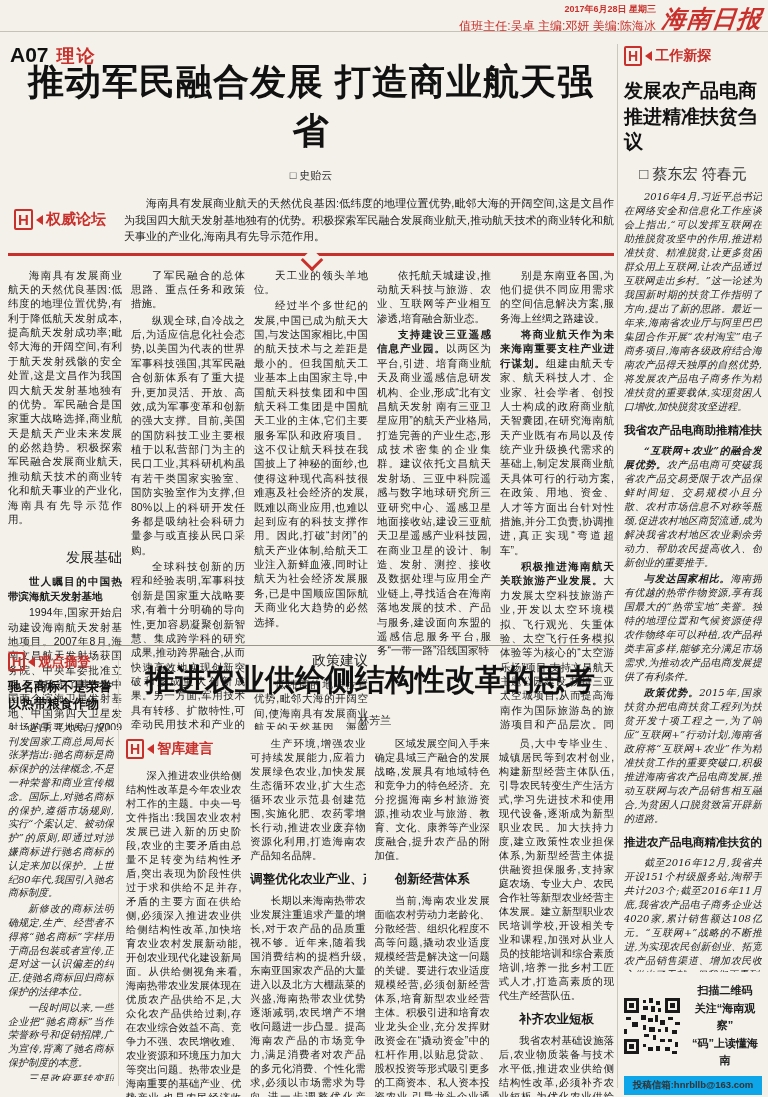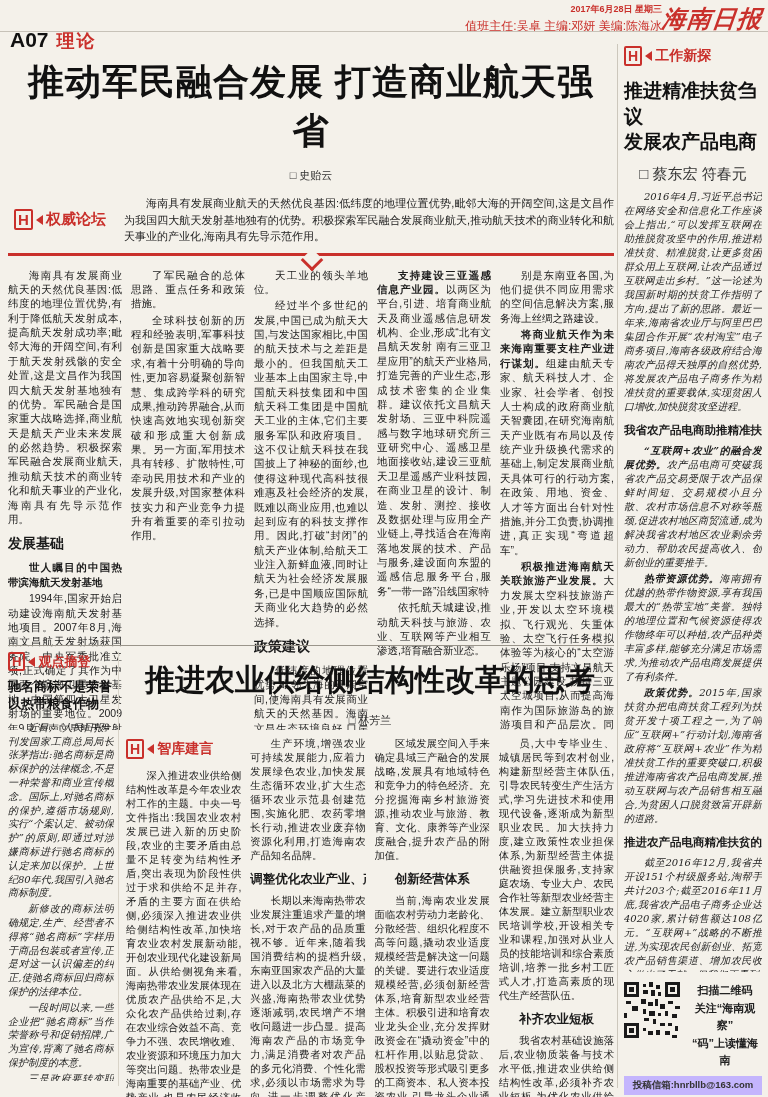--- a/index.html
+++ b/index.html
@@ -2,24 +2,24 @@
 <html><head>
 <meta charset="utf-8">
 <style>
   html,body{margin:0;padding:0;}
   body{
     width:768px;height:1097px;position:relative;overflow:hidden;
     background:#f4f1ea;color:#1c1c1c;
     font-family:"Liberation Sans",sans-serif;
   }
   
-  .mh-left{position:absolute;left:10px;top:5px;display:flex;align-items:baseline;gap:8px;}
+  .mh-left{position:absolute;left:10px;top:20px;display:flex;align-items:baseline;gap:8px;}
   .mh-pageno{font-size:21px;font-weight:bold;color:#111;}
   .mh-section{font-size:18px;font-weight:900;color:#c9302b;letter-spacing:2px;margin-top:24px;}
-  .mh-right{position:absolute;right:6px;top:3px;display:flex;align-items:center;}
+  .mh-right{position:absolute;right:6px;top:3px;display:flex;align-items:center;gap:6px;}
   .mh-txt{text-align:right;color:#c9302b;}
   .mh-date{font-size:9px;font-weight:bold;}
   .mh-staff{font-size:12px;margin-top:2px;text-decoration:underline;}
   .mh-logo{font-family:"DejaVu Serif",serif;font-style:italic;font-weight:900;
     font-size:24px;color:#c9302b;letter-spacing:1px;transform:skewX(-6deg);}
   .mh-rule{position:absolute;left:0;top:31px;width:768px;height:1px;background:#c7c2b8;}
   
   p{margin:0 0 2px;text-indent:2em;text-align:justify;}
   .hi-label{display:flex;align-items:center;gap:3px;color:#c9302b;font-weight:900;}
   .hi-h{display:inline-block;font-weight:900;border:2px solid #c9302b;line-height:1;
@@ -35,21 +35,21 @@
   .lead-h1{font-size:36px;font-weight:900;text-align:center;color:#111;letter-spacing:1px;}
   .lead-by{text-align:center;font-size:11px;color:#333;margin-top:12px;}
   .forum-row{display:flex;gap:12px;margin-top:12px;align-items:center;}
   .forum-label{flex:0 0 104px;justify-content:center;font-size:15px;}
   .lead-intro{flex:1;font-size:11px;line-height:1.5;text-align:justify;text-indent:2em;color:#222;}
   .red-rule{margin-top:8px;border-top:3px solid #c9302b;position:relative;height:12px;}
   .red-notch{position:absolute;left:50%;top:-4px;width:13px;height:13px;margin-left:-7px;
     border-right:3px solid #c9302b;border-bottom:3px solid #c9302b;transform:rotate(45deg);
     background:#f4f1ea;}
   .lead-cols{height:462px;font-size:10.5px;line-height:1.37;}
-  .lead-cols h3{font-size:14px;font-weight:700;text-align:left;margin:8px 0 7px;}
+  .lead-cols h3{font-size:14px;font-weight:400;text-align:right;margin:22px 0 7px;}
   .lead-cols .lead-b{font-weight:bold;}
   .mid-divider{position:absolute;left:8px;top:645px;width:606px;height:1px;background:#9a958b;}
   
   .op{position:absolute;left:8px;top:652px;width:106px;}
   .op .hi-label{font-size:13px;}
   .op-title{font-size:13px;font-weight:900;line-height:1.3;margin-top:8px;color:#111;}
   .op-body{margin-top:8px;font-size:10px;line-height:1.38;height:360px;overflow:hidden;}
   .v-op{position:absolute;left:118px;top:652px;width:1px;height:434px;background:#d8d3c8;}
   
   .tt{position:absolute;left:126px;top:648px;width:488px;}
@@ -62,24 +62,24 @@
   .v-rc{position:absolute;left:617px;top:44px;height:1044px;width:1px;background:#ccc7bc;}
   .rc{position:absolute;left:624px;top:46px;width:138px;}
   .rc .hi-label{font-size:14px;}
   .rc-title{font-size:19px;font-weight:900;line-height:1.35;margin-top:12px;color:#111;}
   .rc-by{text-align:center;font-size:15px;color:#333;margin:10px 0 6px;}
   .rc-body{font-size:10px;line-height:1.4;height:782px;overflow:hidden;}
   .rc-body h3{font-family:"Liberation Sans",sans-serif;font-style:normal;
     font-size:11.5px;font-weight:900;text-align:center;margin:8px 0 6px;white-space:nowrap;}
   
   .qr-box{margin-top:10px;}
-  .qr-row{display:flex;align-items:flex-start;gap:8px;}
+  .qr-row{display:flex;align-items:center;gap:8px;}
   .qr-code{flex:0 0 56px;}
   .qr-txt{font-size:11px;font-weight:900;line-height:1.6;color:#222;text-align:center;flex:1;}
-  .email-bar{margin-top:6px;background:#c4b5fd;text-align:center;font-size:9.5px;
+  .email-bar{margin-top:6px;background:#0ea5e9;text-align:center;font-size:9.5px;
     font-weight:bold;color:#333;padding:3px 0;}
   .marks{text-align:center;margin-top:5px;}
   .mid-marks{position:absolute;left:318px;top:1087px;}
 </style>
 </head>
 <body>
 
 <div class="mh-left">
   <span class="mh-pageno">A07</span>
   <span class="mh-section">理论</span>
@@ -109,31 +109,32 @@
   </div>
   <div class="cols lead-cols">
       <div class="col">
         <p>海南具有发展商业航天的天然优良基因:低纬度的地理位置优势,有利于降低航天发射成本,提高航天发射成功率;毗邻大海的开阔空间,有利于航天发射残骸的安全处置,这是文昌作为我国四大航天发射基地独有的优势。军民融合是国家重大战略选择,商业航天是航天产业未来发展的必然趋势。积极探索军民融合发展商业航天,推动航天技术的商业转化和航天事业的产业化,海南具有先导示范作用。</p>
         <h3>发展基础</h3>
         <p class="lead-b">世人瞩目的中国热带滨海航天发射基地</p>
         <p>1994年,国家开始启动建设海南航天发射基地项目。2007年8月,海南文昌航天发射场获国务院、中央军委批准立项,正式确定了其作为中国两个滨海卫星发射基地、中国第四大卫星发射场的重要地位。2009年9月,海南文昌航天发射场动工。2016年6月25日,长征七号运载火箭在海南文昌航天发射场成功发</p>
       </div>
       <div class="col">
         <p>了军民融合的总体思路、重点任务和政策措施。</p>
+        <p>纵观全球,自冷战之后,为适应信息化社会态势,以美国为代表的世界军事科技强国,其军民融合创新体系有了重大提升,更加灵活、开放、高效,成为军事变革和创新的强大支撑。目前,美国的国防科技工业主要根植于以私营部门为主的民口工业,其科研机构虽有若干类国家实验室、国防实验室作为支撑,但80%以上的科研开发任务都是吸纳社会科研力量参与或直接从民口采购。</p>
         <p>全球科技创新的历程和经验表明,军事科技创新是国家重大战略要求,有着十分明确的导向性,更加容易凝聚创新智慧、集成跨学科的研究成果,推动跨界融合,从而快速高效地实现创新突破和形成重大创新成果。另一方面,军用技术具有转移、扩散特性,可牵动民用技术和产业的发展升级,对国家整体科技实力和产业竞争力提升有着重要的牵引拉动作用。</p>
       </div>
       <div class="col">
         <p>天工业的领头羊地位。</p>
         <p>经过半个多世纪的发展,中国已成为航天大国,与发达国家相比,中国的航天技术与之差距是最小的。但我国航天工业基本上由国家主导,中国航天科技集团和中国航天科工集团是中国航天工业的主体,它们主要服务军队和政府项目。这不仅让航天科技在我国披上了神秘的面纱,也使得这种现代高科技很难惠及社会经济的发展,既难以商业应用,也难以起到应有的科技支撑作用。因此,打破“封闭”的航天产业体制,给航天工业注入新鲜血液,同时让航天为社会经济发展服务,已是中国顺应国际航天商业化大趋势的必然选择。</p>
         <h3>政策建议</h3>
         <p>低纬度的地理位置优势,毗邻大海的开阔空间,使海南具有发展商业航天的天然基因。海南文昌生态环境良好,口岸密度高,经济开放度高,可在海南东部滨海区域推进航天技术的商业转化和航天产业化,这是依托文昌航天发射基地</p>
       </div>
       <div class="col">
+        <p>依托航天城建设,推动航天科技与旅游、农业、互联网等产业相互渗透,培育融合新业态。</p>
         <p><b>支持建设三亚遥感信息产业园。</b>以两区为平台,引进、培育商业航天及商业遥感信息研发机构、企业,形成“北有文昌航天发射 南有三亚卫星应用”的航天产业格局,打造完善的产业生态,形成技术密集的企业集群。建议依托文昌航天发射场、三亚中科院遥感与数字地球研究所三亚研究中心、遥感卫星地面接收站,建设三亚航天卫星遥感产业科技园,在商业卫星的设计、制造、发射、测控、接收及数据处理与应用全产业链上,寻找适合在海南落地发展的技术、产品与服务,建设面向东盟的遥感信息服务平台,服务“一带一路”沿线国家特</p>
-        <p>依托航天城建设,推动航天科技与旅游、农业、互联网等产业相互渗透,培育融合新业态。</p>
       </div>
       <div class="col">
         <p>别是东南亚各国,为他们提供不同应用需求的空间信息解决方案,服务海上丝绸之路建设。</p>
         <p><b>将商业航天作为未来海南重要支柱产业进行谋划。</b>组建由航天专家、航天科技人才、企业家、社会学者、创投人士构成的政府商业航天智囊团,在研究海南航天产业既有布局以及传统产业升级换代需求的基础上,制定发展商业航天具体可行的行动方案,在政策、用地、资金、人才等方面出台针对性措施,并分工负责,协调推进,真正实现“弯道超车”。</p>
         <p><b>积极推进海南航天关联旅游产业发展。</b>大力发展太空科技旅游产业,开发以太空环境模拟、飞行观光、失重体验、太空飞行任务模拟体验等为核心的“太空游乐场”项目,支持文昌航天主题公园建设,扶持三亚太空城项目,从而提高海南作为国际旅游岛的旅游项目和产品层次。同时,带动太空育种、航天食品及保健产品、太空医疗康复等衍生技术的发展。</p>
       </div>
     </div>
 </div>
 <div class="mid-divider"></div>
 
@@ -189,30 +190,30 @@
 </div>
 
 <div class="v-rc"></div>
 <div class="rc">
   <div class="hi-label">
     <span class="hi-h">H</span>
     <span class="hi-tri"></span>
     <span>工作新探</span>
   </div>
   <div class="rc-title">
+    <div>发展农产品电商</div>
     <div>推进精准扶贫刍议</div>
-    <div>发展农产品电商</div>
   </div>
   <div class="rc-by">□ 蔡东宏 符春元</div>
   <div class="cols rc-body kai">
       <div class="col">
         <p>2016年4月,习近平总书记在网络安全和信息化工作座谈会上指出,“可以发挥互联网在助推脱贫攻坚中的作用,推进精准扶贫、精准脱贫,让更多贫困群众用上互联网,让农产品通过互联网走出乡村。”这一论述为我国新时期的扶贫工作指明了方向,提出了新的思路。最近一年来,海南省农业厅与阿里巴巴集团合作开展“农村淘宝”电子商务项目,海南各级政府结合海南农产品得天独厚的自然优势,将发展农产品电子商务作为精准扶贫的重要载体,实现贫困人口增收,加快脱贫攻坚进程。</p>
         <h3>我省农产品电商助推精准扶贫的优势</h3>
         <p><b>“互联网+农业”的融合发展优势。</b>农产品电商可突破我省农产品交易受限于农产品保鲜时间短、交易规模小且分散、农村市场信息不对称等瓶颈,促进农村地区商贸流通,成为解决我省农村地区农业剩余劳动力、帮助农民提高收入、创新创业的重要推手。</p>
-        <p><b>热带资源优势。</b>海南拥有优越的热带作物资源,享有我国最大的“热带宝地”美誉。独特的地理位置和气候资源使得农作物终年可以种植,农产品种类丰富多样,能够充分满足市场需求,为推动农产品电商发展提供了有利条件。</p>
+        <p><b>与发达国家相比。</b>海南拥有优越的热带作物资源,享有我国最大的“热带宝地”美誉。独特的地理位置和气候资源使得农作物终年可以种植,农产品种类丰富多样,能够充分满足市场需求,为推动农产品电商发展提供了有利条件。</p>
         <p><b>政策优势。</b>2015年,国家扶贫办把电商扶贫工程列为扶贫开发十项工程之一,为了响应“互联网+”行动计划,海南省政府将“互联网+农业”作为精准扶贫工作的重要突破口,积极推进海南省农产品电商发展,推动互联网与农产品销售相互融合,为贫困人口脱贫致富开辟新的道路。</p>
         <h3>推进农产品电商精准扶贫的建议</h3>
         <p>截至2016年12月,我省共开设151个村级服务站,淘帮手共计203个;截至2016年11月底,我省农产品电子商务企业达4020家,累计销售额达108亿元。“互联网+”战略的不断推进,为实现农民创新创业、拓宽农产品销售渠道、增加农民收入做出了贡献。但我们更看到,我省建档立卡贫困人口的网络交易能力依然薄弱,部分贫困地区物流体系相对滞后,农村电子商务人才紧缺,影响了我省贫困人口通过农产品电商增加收入、摆脱贫困的进程。纵深推进我省农产品电商精准扶贫,应着重从以下几个方面努力:</p>
       </div>
     </div>
 
   <div class="qr-box">
     <div class="qr-row">
       <svg class="qr-code" width="56" height="56" viewBox="0 0 33 33" shape-rendering="crispEdges">
         <rect x="0" y="0" width="33" height="33" fill="#f4f1ea"></rect>

